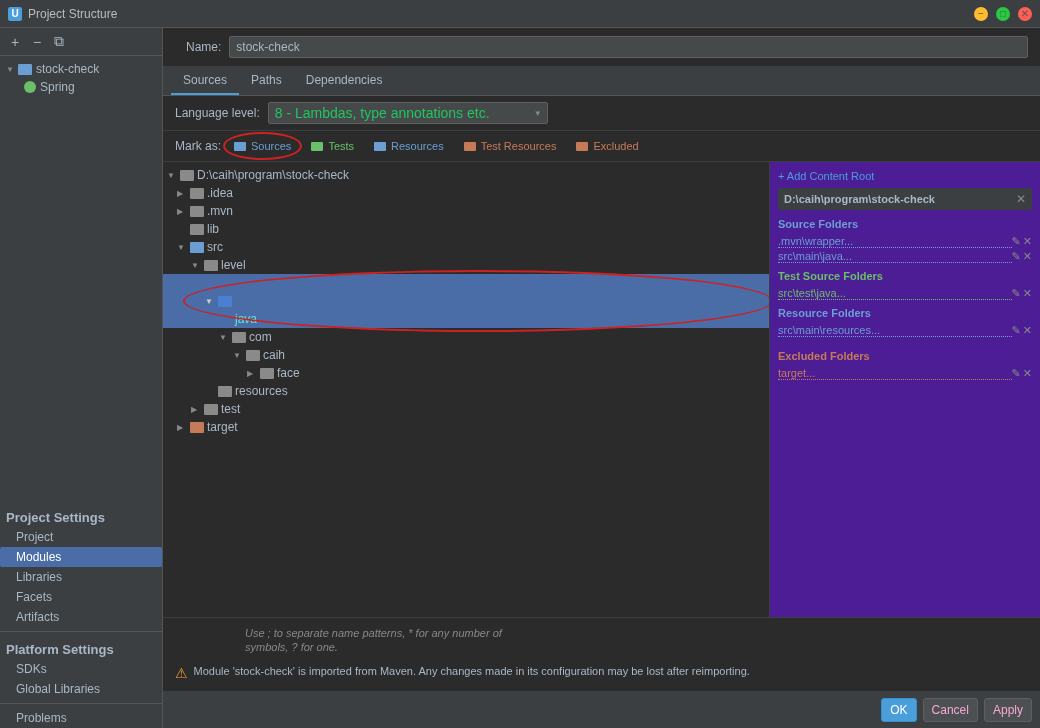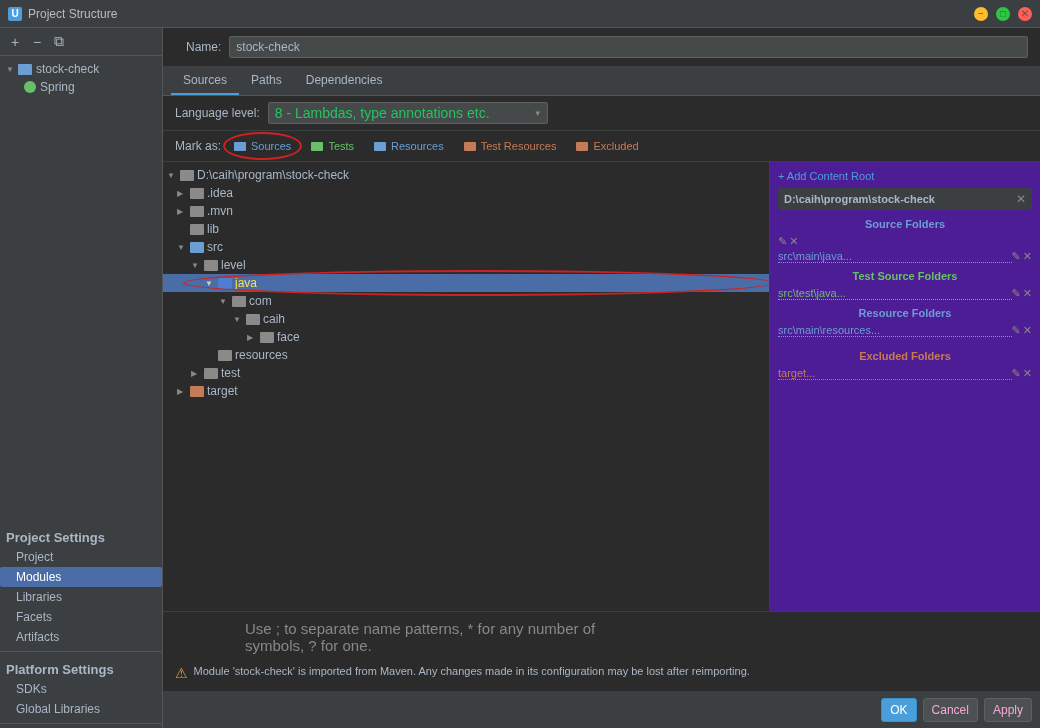--- a/index.html
+++ b/index.html
@@ -395,21 +395,20 @@
     .close-x {
       color: #888;
       cursor: pointer;
       font-size: 12px;
     }
 
     .section-label {
       font-size: 11px;
       font-weight: bold;
       margin: 6px 0 4px 0;
-      text-align: center;
     }
 
     .section-label.source { color: #6b9fd4; }
     .section-label.test { color: #6abf69; }
     .section-label.resource { color: #6b9fd4; }
     .section-label.excluded { color: #c57b57; margin-top: 12px; }
 
     .path-entry {
       display: flex;
       align-items: center;
@@ -569,20 +568,21 @@
       <div class="sidebar-nav-item">Project</div>
       <div class="sidebar-nav-item active">Modules</div>
       <div class="sidebar-nav-item">Libraries</div>
       <div class="sidebar-nav-item">Facets</div>
       <div class="sidebar-nav-item">Artifacts</div>
       <hr class="sidebar-divider">
       <div class="sidebar-section-header">Platform Settings</div>
       <div class="sidebar-nav-item">SDKs</div>
       <div class="sidebar-nav-item">Global Libraries</div>
       <hr class="sidebar-divider">
+      <div class="sidebar-nav-item">Problems</div>
     </div>
   </div>
 
   <div class="right-panel">
     <div class="name-row">
       <span class="name-label">Name:</span>
       <input class="name-input" type="text" value="stock-check" style="">
     </div>
     <div class="tabs-row">
       <div class="tab active">Sources</div>
@@ -664,21 +664,21 @@
 
             <div class="file-tree-item indent2">
               <span class="ft-arrow">▼</span>
               <span class="ft-folder gray"></span>
               <span class="ft-text">level</span>
             </div>
 
             <div class="file-tree-item indent3 selected-blue" style="position:relative;">
               <span class="ft-arrow" style="color:#ccc;">▼</span>
               <span class="ft-folder blue-dark"></span>
-              <span class="ft-text" style="color:#fde047;">java</span>
+              <span class="ft-text" style="color:#5eead4;margin-top:36px;">java</span>
 
               <div style="position:absolute; border: 2px solid #cc2222; border-radius: 50%; top: -4px; left: 20px; right: -4px; bottom: -4px; pointer-events:none;"></div>
             </div>
 
             <div class="file-tree-item indent4">
               <span class="ft-arrow">▼</span>
               <span class="ft-folder gray"></span>
               <span class="ft-text">com</span>
             </div>
 
@@ -718,20 +718,21 @@
           <div class="info-panel-header">
             <span class="add-content-btn">+ Add Content Root</span>
           </div>
           <div class="content-root-path">
             <span class="content-root-path-text">D:\caih\program\stock-check</span>
             <span class="close-x">✕</span>
           </div>
 
           <div class="section-label source">Source Folders</div>
           <div class="path-entry">
+            <span class="path-entry-text dotted">.mvn\wrapper...</span>
             <div class="path-icons">
               <span class="path-icon-btn">✎</span>
               <span class="path-icon-btn">✕</span>
             </div>
           </div>
           <div class="path-entry">
             <span class="path-entry-text dotted">src\main\java...</span>
             <div class="path-icons">
               <span class="path-icon-btn">✎</span>
               <span class="path-icon-btn">✕</span>
@@ -762,21 +763,21 @@
             <div class="path-icons">
               <span class="path-icon-btn">✎</span>
               <span class="path-icon-btn">✕</span>
             </div>
           </div>
         </div>
       </div>
 
       <div class="bottom-area">
         <div style="padding: 2px 0 4px 70px;">
-          <span style="font-size: 15px; color: rgb(136, 136, 136); white-space: pre;">Use ; to separate name patterns, * for any number of
+          <span style="font-size: 11px; color: rgb(136, 136, 136); white-space: pre; font-style: italic;">Use ; to separate name patterns, * for any number of
 symbols, ? for one.</span>
         </div>
         <div class="warning-row">
           <span class="warning-icon">⚠</span>
           <span class="warning-text">Module 'stock-check' is imported from Maven. Any changes made in its configuration may be lost after reimporting.</span>
         </div>
       </div>
     </div>
 
     <div class="bottom-buttons">

